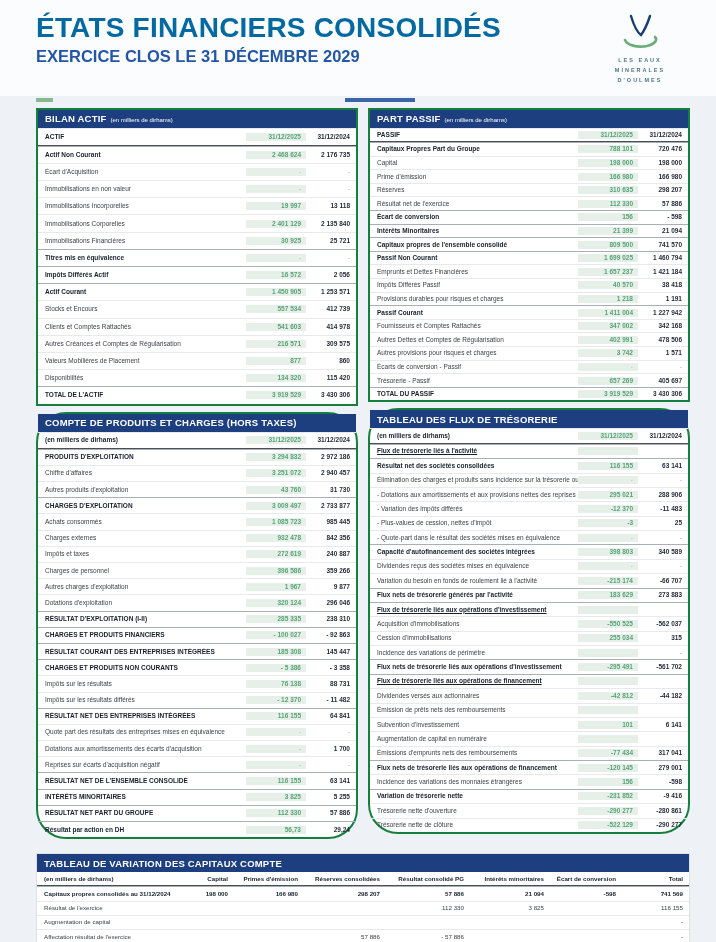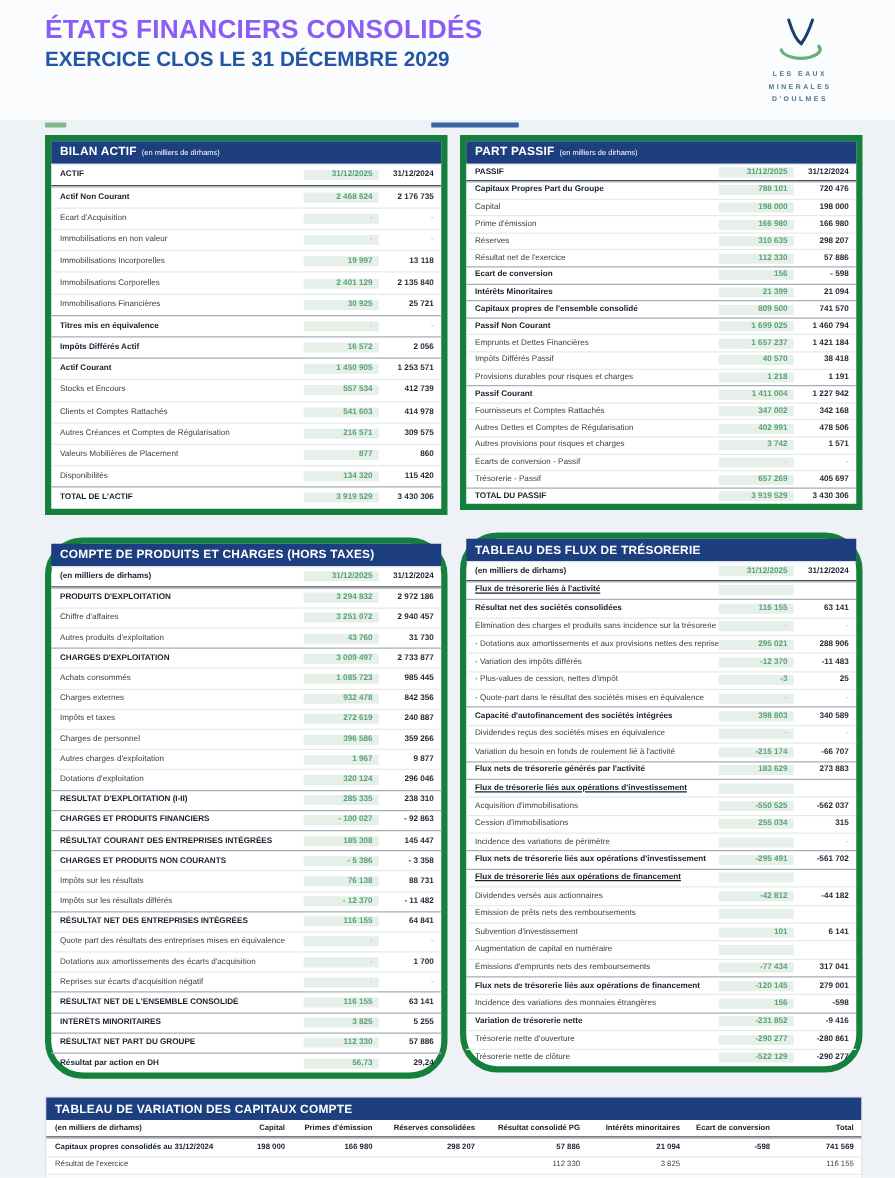--- a/index.html
+++ b/index.html
@@ -3,40 +3,40 @@
 <meta charset="utf-8">
 <style>
   * { box-sizing: border-box; margin: 0; padding: 0; }
   html,body { width:716px; height:942px; overflow:hidden; background:#ffffff;
     font-family:"Liberation Sans", sans-serif; }
   .page { width:716px; height:942px; background:#fbfcfd; }
 
   
   .hdr { display:flex; justify-content:space-between; align-items:flex-start;
          padding:12px 26px 0 36px; background:#fbfcfd; }
-  .hdr h1 { font-size:21px; font-weight:800; color:#8b5cf6; letter-spacing:0.2px; }
+  .hdr h1 { font-size:28px; font-weight:800; color:#0369a1; letter-spacing:0.2px; }
   .hdr h2 { font-size:16.5px; font-weight:600; color:#2356a4; margin-top:3px; }
   .logo { width:100px; text-align:center; padding-top:2px; }
   .logo svg { display:block; margin:0 auto; }
   .logo-lines { margin-top:3px; }
   .logo-lines div { font-size:5.5px; letter-spacing:2px; color:#4d7586; line-height:1.85; font-weight:600; }
 
   
   .content { background:#eef1f5; margin-top:10px; padding:0 26px 0 36px; min-height:860px; position:relative; }
   .accent-row { position:relative; height:12px; }
   .bar { position:absolute; top:2px; height:4.5px; border-radius:0.5px; }
   .bar-green { left:0; width:17px; background:#83b98d; }
   .bar-blue  { left:309px; width:70px; background:#3a65a8; }
 
   .grid { display:flex; gap:10px; }
   .col { width:322px; display:flex; flex-direction:column; }
 
   
-  .fintable { background:#ffffff; border:5px solid #15803d; }
-  .fintable + .fintable { margin-top:18px;border-radius:30px; }
+  .fintable { background:#ffffff; border:2px solid #15803d; }
+  .fintable + .fintable { margin-top:6px;border-radius:30px; }
   .tbar { background:#1d3f7f; color:#ffffff; padding:3.5px 7px; display:flex; align-items:baseline; gap:4px; }
   .tbar-title { font-size:9.5px; font-weight:800; letter-spacing:0.2px; white-space:nowrap; }
   .tbar-sub { font-size:6px; font-weight:400; white-space:nowrap; }
 
   .row { display:flex; align-items:center; border-top:1px solid #e7e9ec; }
   .row:first-of-type { border-top:none; }
   .row .lbl { flex:1 1 auto; padding-left:7px; font-size:6.5px; color:#3c4147;
               white-space:nowrap; overflow:hidden; line-height:8px; }
   .row .v25 { flex:0 0 60px; text-align:right; padding-right:5px; font-size:6.5px;
               font-weight:700; color:#57a377; background:#e6efe8; align-self:stretch;

